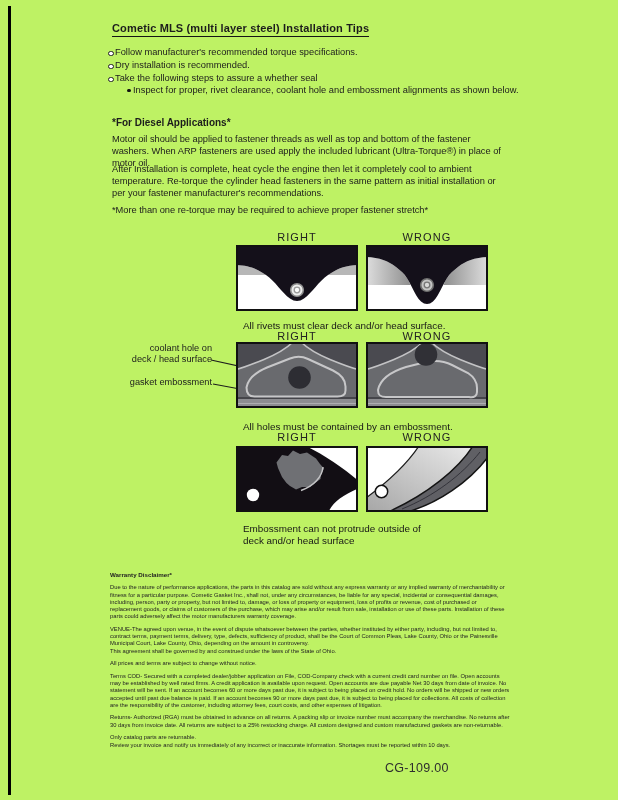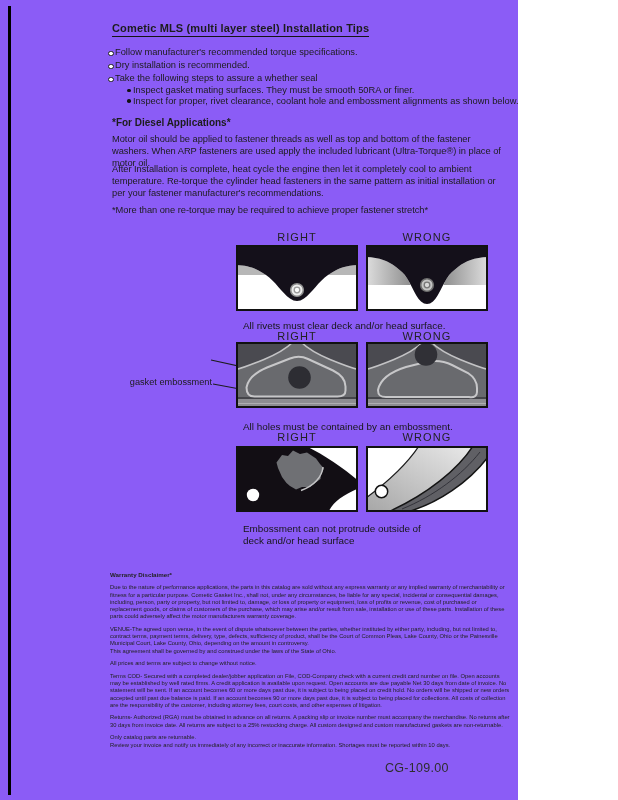--- a/index.html
+++ b/index.html
@@ -1,16 +1,16 @@
 <!DOCTYPE html>
 <html><head>
 <meta charset="utf-8">
 <style>
   html,body{margin:0;padding:0;background:#fff;}
-  .page{position:relative;width:518px;height:800px;background:#8b5cf6;overflow:hidden;
+  .page{position:relative;width:618px;height:800px;background:#bef264;overflow:hidden;
         font-family:"Liberation Sans","DejaVu Sans",sans-serif;color:#1c1c1c;}
   .left-rule{position:absolute;left:8px;top:6px;width:3px;height:789px;background:#000;}
 
   .title{position:absolute;left:112px;top:22px;margin:0;font-size:11px;font-weight:bold;
          letter-spacing:.15px;border-bottom:1.8px solid #141414;padding-bottom:1.5px;display:inline-block;}
 
   .bullets{position:absolute;left:100px;top:46px;width:420px;font-size:9.3px;}
   .b-row{position:relative;padding-left:15px;line-height:13px;white-space:nowrap;}
   .b-row .b-circle{position:absolute;left:8px;top:4.5px;width:3.6px;height:3.6px;border:1px solid #222;
                    border-radius:50%;background:#fff;}
@@ -49,21 +49,20 @@
 
 <div class="page">
   <div class="left-rule"></div>
 
   <h1 class="title">Cometic MLS (multi layer steel) Installation Tips</h1>
 
   <div class="bullets">
     <div class="b-row"><span class="b-circle"></span><span>Follow manufacturer's recommended torque specifications.</span></div>
     <div class="b-row"><span class="b-circle"></span><span>Dry installation is recommended.</span></div>
     <div class="b-row"><span class="b-circle"></span><span>Take the following steps to assure a whether seal</span></div>
-    <div class="b-sub"><span class="b-dot"></span><span>Inspect gasket mating surfaces.  They must be smooth 50RA or finer.</span></div>
     <div class="b-sub"><span class="b-dot"></span><span>Inspect for proper, rivet clearance, coolant hole and embossment alignments as shown below.</span></div>
   </div>
 
   <h2 class="diesel-h">*For Diesel Applications*</h2>
   <p class="para p1">Motor oil should be applied to fastener threads as well as top and bottom of the fastener washers. When ARP fasteners are used apply the included lubricant (Ultra-Torque®) in place of motor oil.</p>
   <p class="para p2">After Installation is complete, heat cycle the engine then let it completely cool to ambient temperature. Re-torque the cylinder head fasteners in the same pattern as initial installation or per your fastener manufacturer's recommendations.</p>
   <p class="para p3">*More than one re-torque may be required to achieve proper fastener stretch*</p>
 
   <div class="lbl l1 cL">RIGHT</div>
   <div class="lbl l1 cR">WRONG</div>
@@ -98,20 +97,24 @@
       <circle cx="61" cy="40" r="6.3" fill="#c4c4c4" stroke="#6e6e6e" stroke-width="1.6"></circle>
       <circle cx="61" cy="40" r="2.8" fill="#d9d9d9" stroke="#777" stroke-width="1.3"></circle>
       <rect x="1" y="1" width="120" height="64" fill="none" stroke="#111" stroke-width="2"></rect>
     </svg>
   </div>
   <p class="caption cap1">All rivets must clear deck and/or head surface.</p>
 
   <div class="lbl l2 cL">RIGHT</div>
   <div class="lbl l2 cR">WRONG</div>
 
+  <div class="ann ann1">
+    <div>coolant hole on</div>
+    <div>deck / head surface</div>
+  </div>
   <div class="ann ann2">gasket embossment</div>
   <svg class="leaders" width="100" height="48" viewBox="0 0 100 48">
     <line x1="1" y1="8" x2="88" y2="27" stroke="#1c1c1c" stroke-width="1.1"></line>
     <line x1="3" y1="32" x2="51" y2="41" stroke="#1c1c1c" stroke-width="1.1"></line>
   </svg>
 
   <div class="panel pL row2">
     <svg width="122" height="66" viewBox="0 0 122 66">
       <rect width="122" height="66" fill="#696a6e"></rect>
       <line x1="0" y1="56" x2="122" y2="56" stroke="#3a3a3f" stroke-width="1.6"></line>

